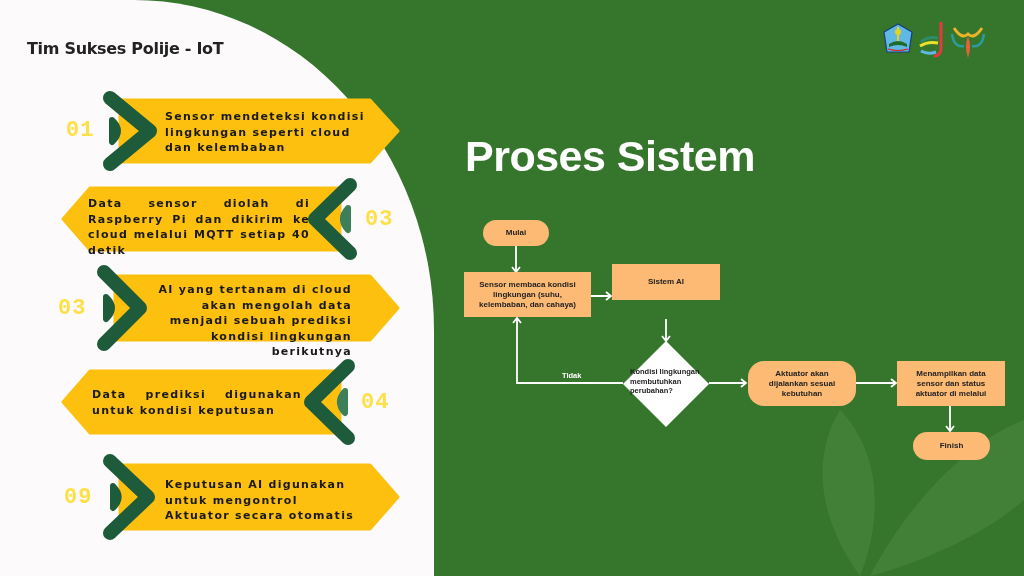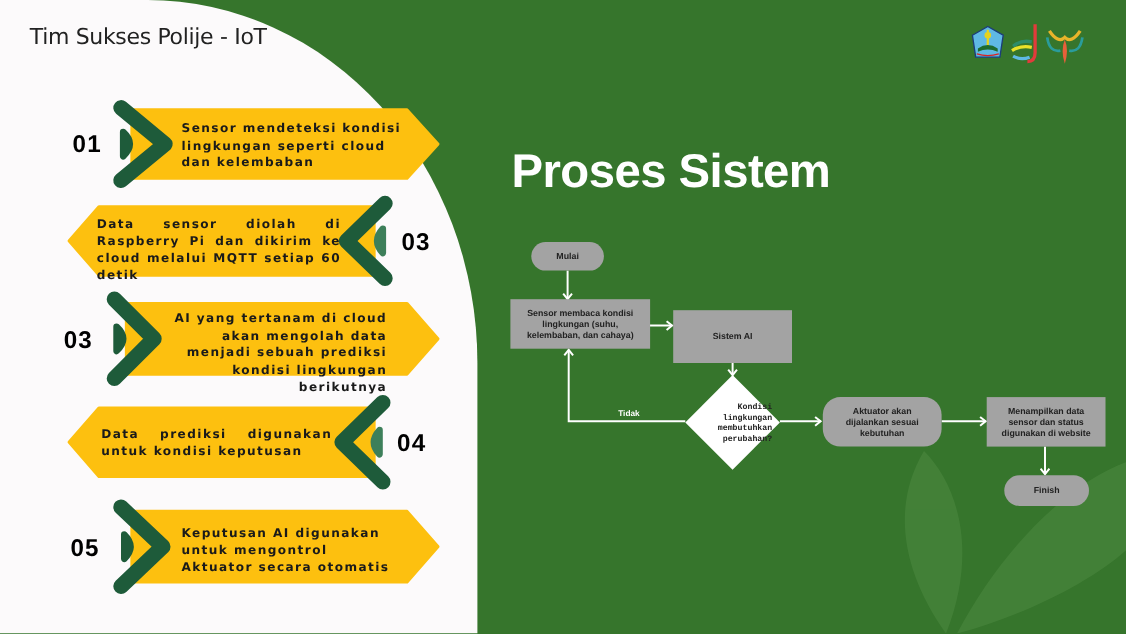--- a/index.html
+++ b/index.html
@@ -2,34 +2,34 @@
 <html><head>
 <meta charset="utf-8">
 <style>
   * { box-sizing: border-box; margin: 0; padding: 0; }
   html, body { width: 1024px; height: 576px; overflow: hidden; }
   body { background: #36752c; font-family: "Liberation Sans", sans-serif; position: relative; }
   .panel {
     position: absolute; left: 0; top: 0; width: 434px; height: 576px;
     background: #fcfafb; border-top-right-radius: 300px 330px;
   }
-  .brand { position: absolute; left: 27px; top: 21px; font-size: 20px; color: #222; font-family: "DejaVu Sans", sans-serif; letter-spacing: -0.3px; }
+  .brand { position: absolute; left: 27px; top: 39px; font-size: 16px; color: #222; font-family: "DejaVu Sans", sans-serif; letter-spacing: -0.3px; font-weight: bold; }
   .leaf-bg { position: absolute; left: 800px; top: 380px; opacity: 0.12; }
   .logos { position: absolute; left: 878px; top: 18px; width: 112px; height: 42px; }
   .title { position: absolute; left: 465px; top: 132px; font-size: 43px; color: #ffffff; font-weight: 700; font-family: "Liberation Sans", sans-serif; letter-spacing: -0.5px; }
 
   .step { position: absolute; }
-  .step .num { position: absolute; font-size: 22px; font-weight: 700; color: #000000; font-family: Liberation Sans, sans-serif; letter-spacing: 1px; }
+  .step .num { position: absolute; font-size: 22px; font-weight: 700; color: #fde047; font-family: Liberation Mono, monospace; letter-spacing: 1px; }
   .step .txt { position: absolute; font-size: 11px; font-weight: 700; color: #1a1a1a; letter-spacing: 1.3px; line-height: 15.5px; font-family: "DejaVu Sans", sans-serif; }
   .step svg { position: absolute; overflow: visible; }
 
   .flow { position: absolute; left: 0; top: 0; width: 1024px; height: 576px; }
-  .node { position: absolute; background: #a3a3a3; color: #222; font-size: 8px; font-weight: 700; display: flex; align-items: center; justify-content: center; text-align: center; line-height: 10px; font-family: "Liberation Sans", sans-serif; }
+  .node { position: absolute; background: #fdba74; color: #222; font-size: 8px; font-weight: 700; display: flex; align-items: center; justify-content: center; text-align: center; line-height: 10px; font-family: "Liberation Sans", sans-serif; }
   .pill { border-radius: 20px; }
-  .diamond-text { position: absolute; font-size: 7.5px; font-weight: 700; color: #222; text-align: right; line-height: 9.5px; font-family: Liberation Mono, monospace; }
+  .diamond-text { position: absolute; font-size: 7.5px; font-weight: 700; color: #222; text-align: left; line-height: 9.5px; font-family: Liberation Sans, sans-serif; }
   .edge-label { position: absolute; font-size: 7.5px; font-weight: 700; color: #fff; font-family: "Liberation Sans", sans-serif; }
 </style>
 </head>
 <body>
 
 <div class="panel"></div>
 
 <div class="brand">Tim Sukses Polije - IoT</div>
 
 <svg class="leaf-bg" width="224" height="196" viewBox="0 0 224 196">
@@ -69,21 +69,21 @@
   <div class="txt" style="left:165px;top:109px;width:200px;">Sensor mendeteksi kondisi lingkungan seperti cloud dan kelembaban</div>
 </div>
 
 <div class="step" style="left:0;top:0;">
   <svg style="left:0;top:0" width="434" height="576">
     <path d="M90 188 L340 188 L340 250 L90 250 L63 219 Z" fill="#fdc00f" stroke="#fdc00f" stroke-linejoin="round" stroke-width="3"></path>
     <path d="M350 185 L315 219 L350 253" stroke="#1e5b3a" stroke-width="14" fill="none" stroke-linejoin="round" stroke-linecap="round"></path>
     <path d="M348 208 Q338 219 348 230 Z" fill="#3d7f5a" stroke="#3d7f5a" stroke-width="6" stroke-linejoin="round"></path>
   </svg>
   <div class="num" style="left:365px;top:207px;">03</div>
-  <div class="txt" style="left:88px;top:196px;width:222px;text-align:justify;">Data sensor diolah di Raspberry Pi dan dikirim ke cloud melalui MQTT setiap 60 detik</div>
+  <div class="txt" style="left:88px;top:196px;width:222px;text-align:justify;">Data sensor diolah di Raspberry Pi dan dikirim ke cloud melalui MQTT setiap 40 detik</div>
 </div>
 
 <div class="step" style="left:0;top:0;">
   <svg style="left:0;top:0" width="434" height="576">
     <path d="M115 276 L370 276 L398 308 L370 340 L115 340 Z" fill="#fdc00f" stroke="#fdc00f" stroke-linejoin="round" stroke-width="3"></path>
     <path d="M104 272 L140 308 L104 344" stroke="#1e5b3a" stroke-width="14" fill="none" stroke-linejoin="round" stroke-linecap="round"></path>
     <path d="M106 297 Q118 308 106 319 Z" fill="#1e5b3a" stroke="#1e5b3a" stroke-width="6" stroke-linejoin="round"></path>
   </svg>
   <div class="num" style="left:58px;top:296px;">03</div>
   <div class="txt" style="left:142px;top:282px;width:210px;text-align:right;">AI yang tertanam di cloud akan mengolah data menjadi sebuah prediksi kondisi lingkungan berikutnya</div>
@@ -98,21 +98,21 @@
   <div class="num" style="left:361px;top:390px;">04</div>
   <div class="txt" style="left:92px;top:387px;width:210px;text-align:justify;">Data prediksi digunakan untuk kondisi keputusan</div>
 </div>
 
 <div class="step" style="left:0;top:0;">
   <svg style="left:0;top:0" width="434" height="576">
     <path d="M120 465 L370 465 L398 497 L370 529 L120 529 Z" fill="#fdc00f" stroke="#fdc00f" stroke-linejoin="round" stroke-width="3"></path>
     <path d="M110 461 L148 497 L110 533" stroke="#1e5b3a" stroke-width="14" fill="none" stroke-linejoin="round" stroke-linecap="round"></path>
     <path d="M113 486 Q124 497 113 508 Z" fill="#1e5b3a" stroke="#1e5b3a" stroke-width="6" stroke-linejoin="round"></path>
   </svg>
-  <div class="num" style="left:64px;top:485px;">05</div>
+  <div class="num" style="left:64px;top:485px;">09</div>
   <div class="txt" style="left:165px;top:477px;width:200px;">Keputusan AI digunakan untuk mengontrol Aktuator secara otomatis</div>
 </div>
 
 <div class="title">Proses Sistem</div>
 
 <svg class="flow" width="1024" height="576">
   <g stroke="#ffffff" stroke-width="1.8" fill="none">
 
     <line x1="516" y1="246" x2="516" y2="272"></line>
     <path d="M512 267 L516 272 L520 267"></path>
@@ -133,19 +133,19 @@
     <path d="M891 379 L896 383 L891 387"></path>
 
     <line x1="950" y1="406" x2="950" y2="431"></line>
     <path d="M946 426 L950 431 L954 426"></path>
   </g>
   <polygon points="666,341 709,384 666,427 623,384" fill="#ffffff"></polygon>
 </svg>
 
 <div class="node pill" style="left:483px;top:220px;width:66px;height:26px;">Mulai</div>
 <div class="node" style="left:464px;top:272px;width:127px;height:45px;padding:0 8px;">Sensor membaca kondisi lingkungan (suhu, kelembaban, dan cahaya)</div>
-<div class="node" style="left:612px;top:282px;width:108px;height:48px;">Sistem AI</div>
+<div class="node" style="left:612px;top:264px;width:108px;height:36px;">Sistem AI</div>
 <div class="diamond-text" style="left:630px;top:367px;width:72px;">Kondisi lingkungan membutuhkan perubahan?</div>
 <div class="edge-label" style="left:562px;top:371px;">Tidak</div>
 <div class="edge-label" style="left:719px;top:371px;margin-left:32px;">Ya</div>
 <div class="node" style="left:748px;top:361px;width:108px;height:45px;padding:0 18px;border-radius:16px;">Aktuator akan dijalankan sesuai kebutuhan</div>
-<div class="node" style="left:897px;top:361px;width:108px;height:45px;padding:0 8px;">Menampilkan data sensor dan status digunakan di website</div>
+<div class="node" style="left:897px;top:361px;width:108px;height:45px;padding:0 8px;">Menampilkan data sensor dan status aktuator di melalui</div>
 <div class="node pill" style="left:913px;top:432px;width:77px;height:28px;">Finish</div>
 
 </body></html>

